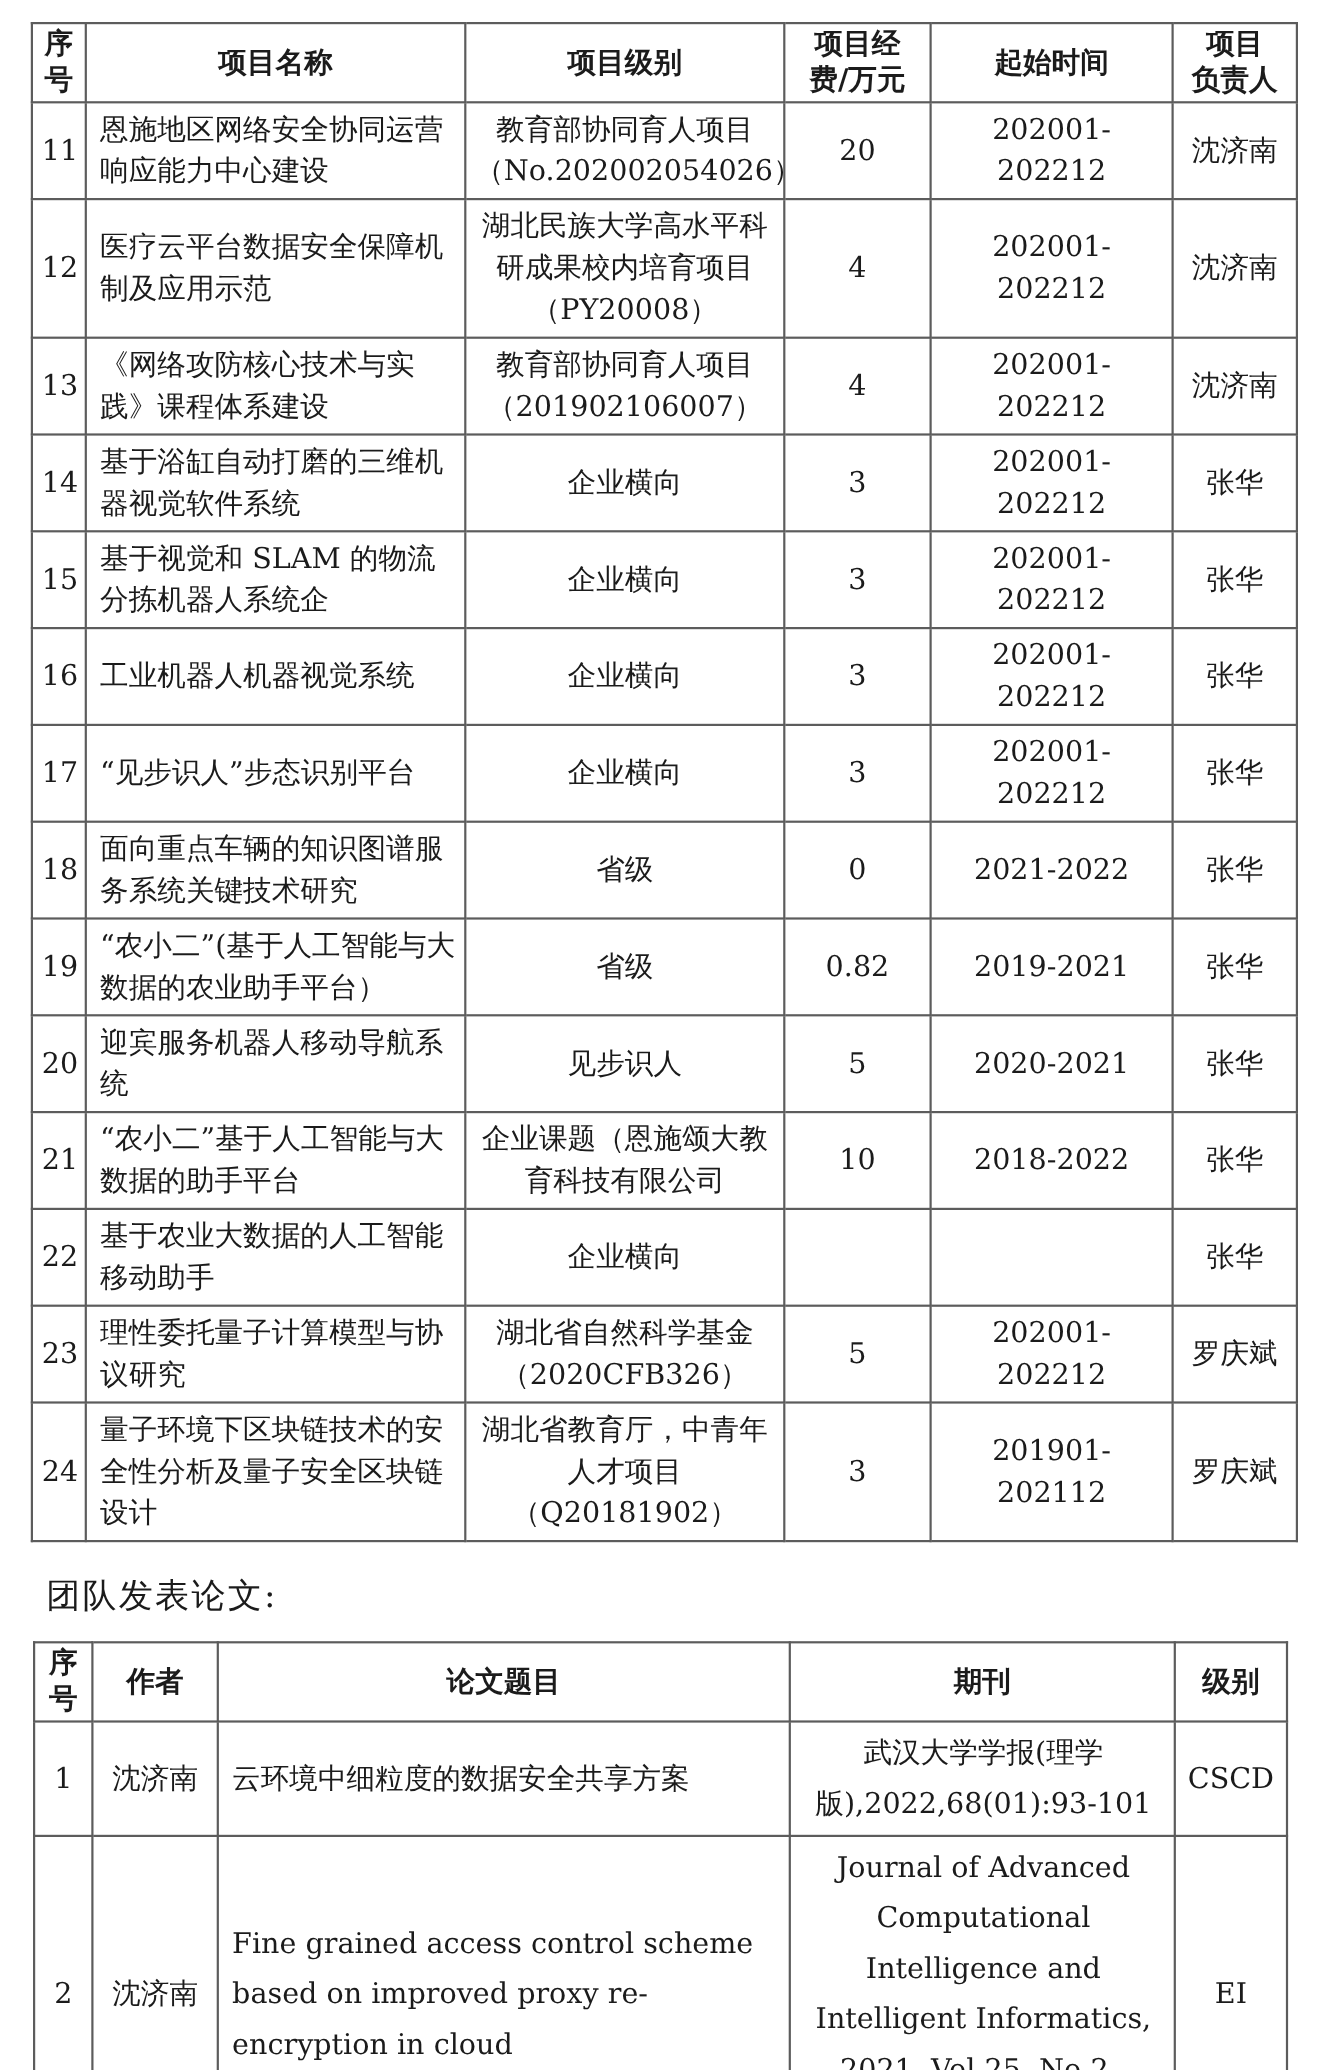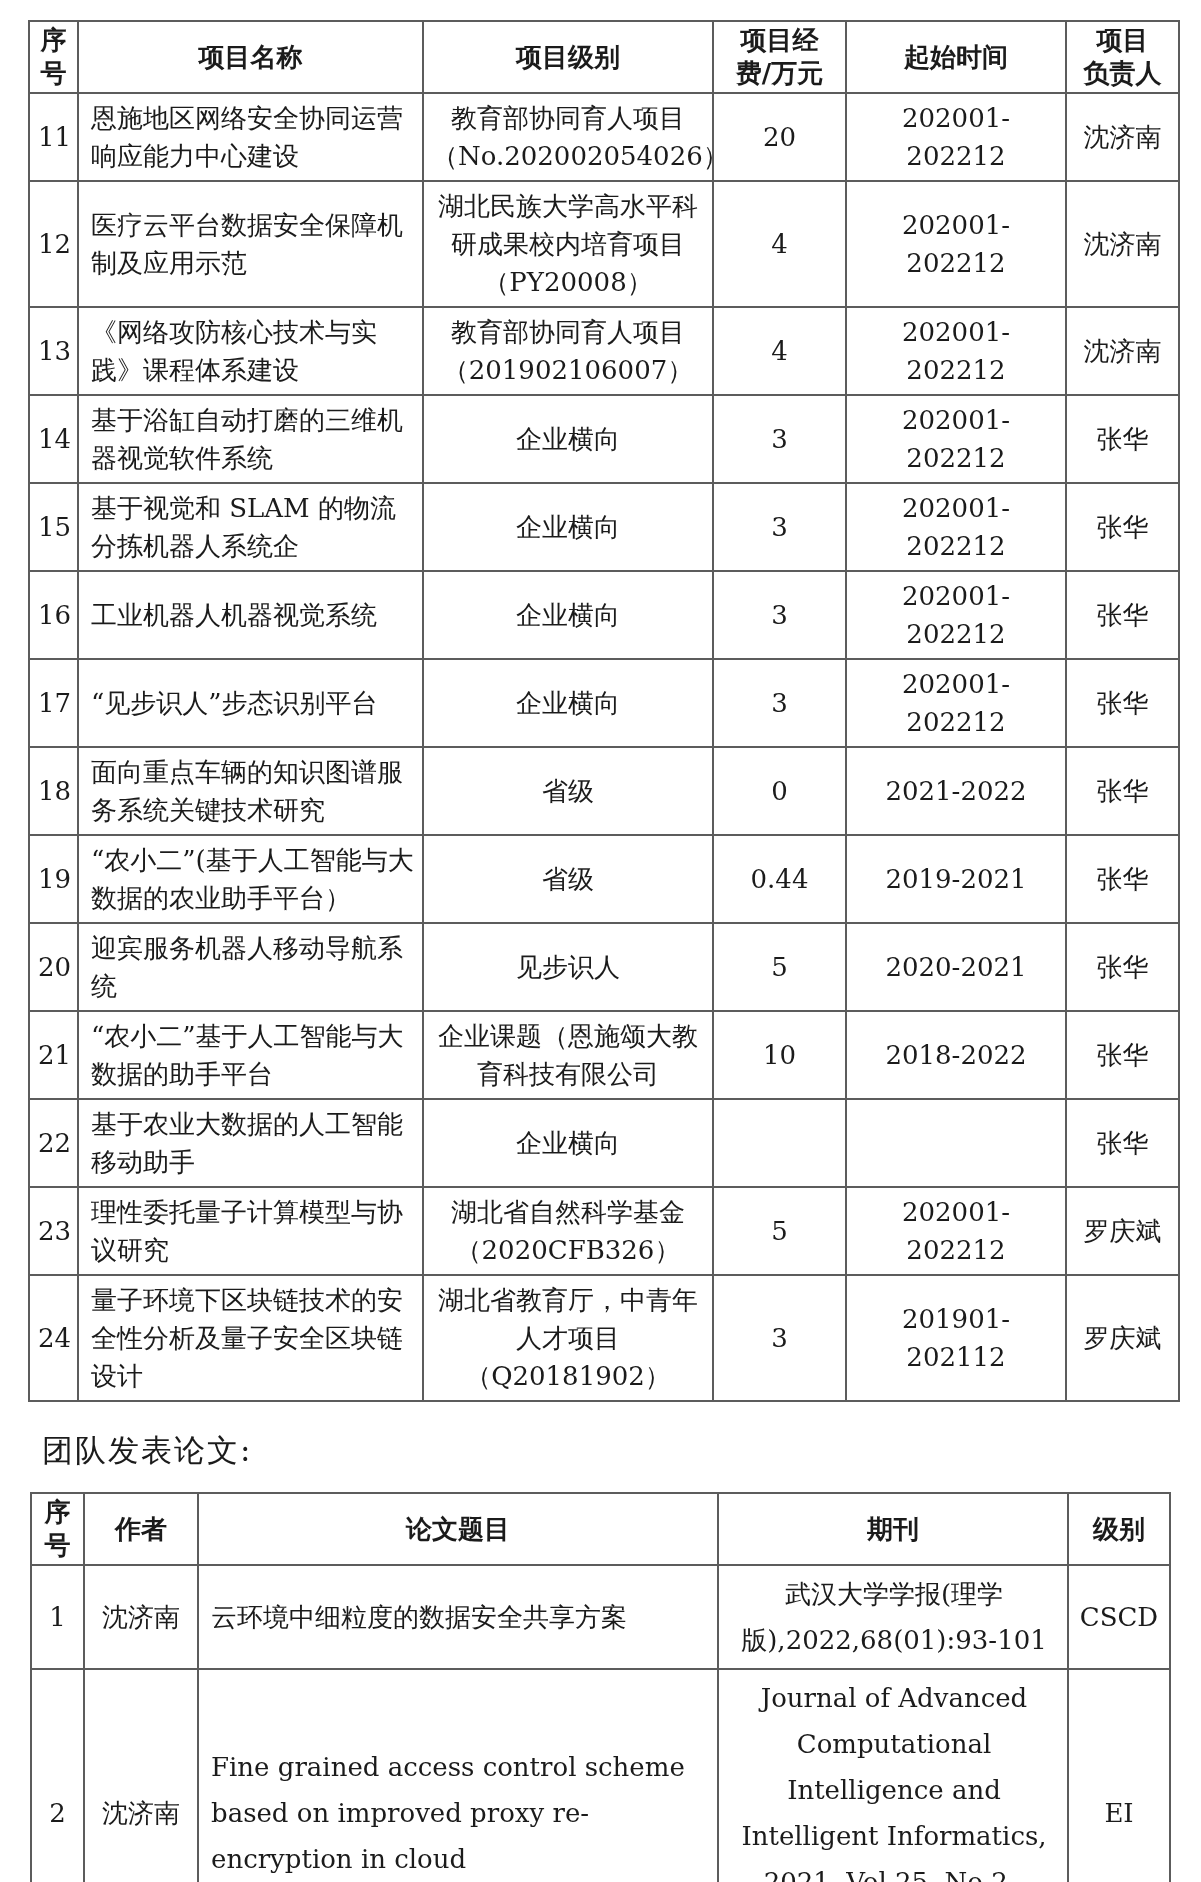--- a/index.html
+++ b/index.html
@@ -154,21 +154,21 @@
           <td>面向重点车辆的知识图谱服务系统关键技术研究</td>
           <td>省级</td>
           <td>0</td>
           <td>2021-2022</td>
           <td>张华</td>
         </tr>
         <tr>
           <td>19</td>
           <td>“农小二”(基于人工智能与大数据的农业助手平台）</td>
           <td>省级</td>
-          <td>0.44</td>
+          <td>0.82</td>
           <td>2019-2021</td>
           <td>张华</td>
         </tr>
         <tr>
           <td>20</td>
           <td>迎宾服务机器人移动导航系统</td>
           <td>见步识人</td>
           <td>5</td>
           <td>2020-2021</td>
           <td>张华</td>

